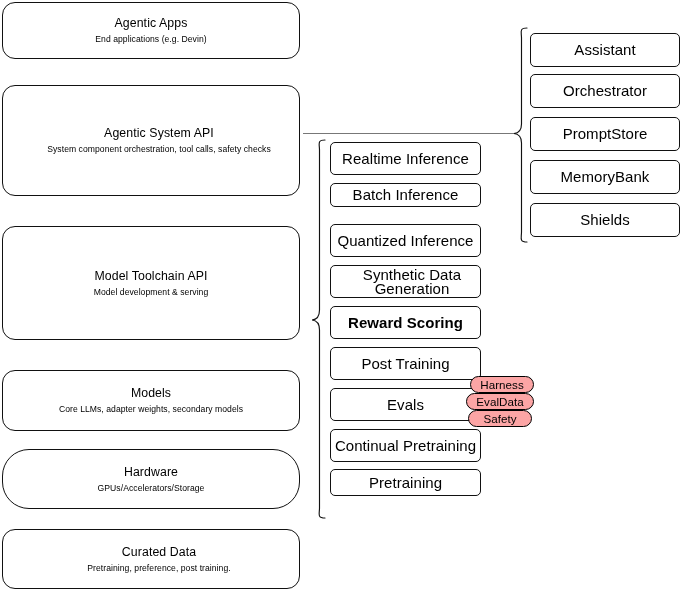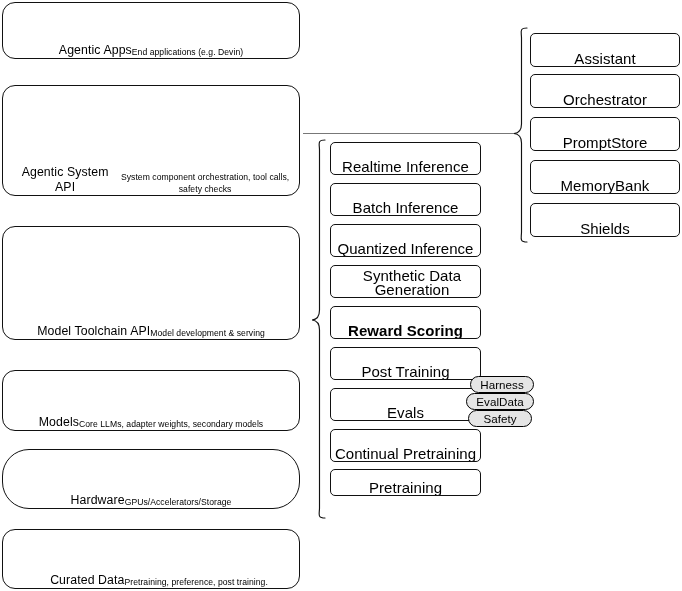--- a/index.html
+++ b/index.html
@@ -14,22 +14,22 @@
     height:591px;
     overflow:hidden;
     background:#ffffff;
   }
   .box{
     position:absolute;
     box-sizing:border-box;
     border:1.15px solid #111111;
     background:#ffffff;
     display:flex;
-    flex-direction:row;
-    align-items:flex-end;
+    flex-direction:column;
+    align-items:center;
     justify-content:center;
     text-align:center;
     overflow:hidden;
   }
   .layer{ border-radius:13px; }
   .layer .t{
     font-size:12.3px;
     line-height:15px;
     letter-spacing:.1px;
   }
@@ -42,21 +42,21 @@
   .chip{
     border-radius:5px;
     font-size:15px;
     line-height:14px;
     letter-spacing:.05px;
   }
   .pill{
     position:absolute;
     box-sizing:border-box;
     border:1.3px solid #000000;
-    background:#e5e5e5;
+    background:#fca5a5;
     border-radius:999px;
     display:flex;
     align-items:center;
     justify-content:center;
     font-size:11.6px;
     line-height:13px;
     z-index:7;
     letter-spacing:.05px;
   }
   svg.link{
@@ -119,21 +119,21 @@
     <div class="s">GPUs/Accelerators/Storage</div>
   </div>
 
   <div class="box layer" style="left:2px; top:529px; width:298px; height:60px;padding-left:16px;">
     <div class="t">Curated Data</div>
     <div class="s">Pretraining, preference, post training.</div>
   </div>
 
   <div class="box chip" style="left:330px; top:142px; width:151px; height:33px;">Realtime Inference</div>
 
-  <div class="box chip" style="left:330px; top:183px; width:151px; height:33px;">Batch Inference</div>
+  <div class="box chip" style="left:330px; top:183px; width:151px; height:24px;">Batch Inference</div>
 
   <div class="box chip" style="left:330px; top:224px; width:151px; height:33px;">Quantized Inference</div>
 
   <div class="box chip" style="left:330px; top:265px; width:151px; height:33px;padding-left:13px;">Synthetic Data Generation</div>
 
   <div class="box chip" style="left:330px; top:306px; width:151px; height:33px;font-weight:bold;">Reward Scoring</div>
 
   <div class="box chip" style="left:330px; top:347px; width:151px; height:33px;">Post Training</div>
 
   <div class="box chip" style="left:330px; top:388px; width:151px; height:33px;">Evals</div>

